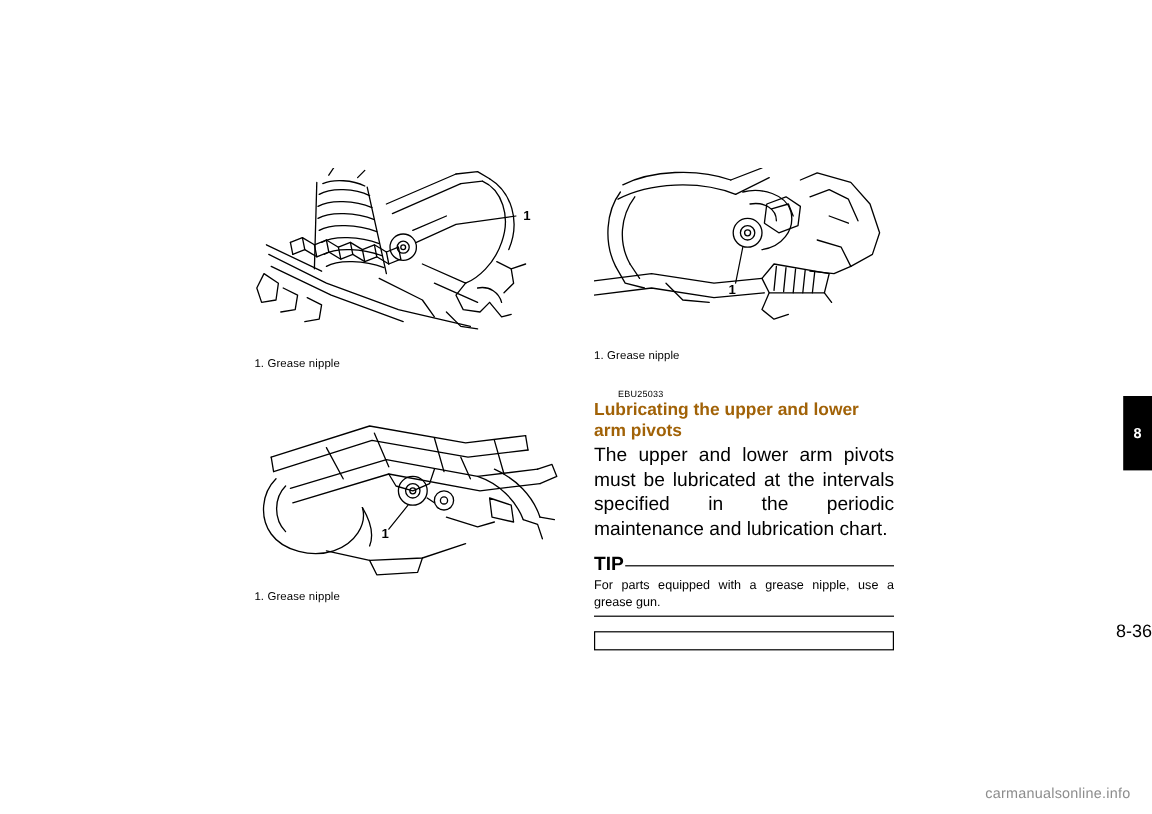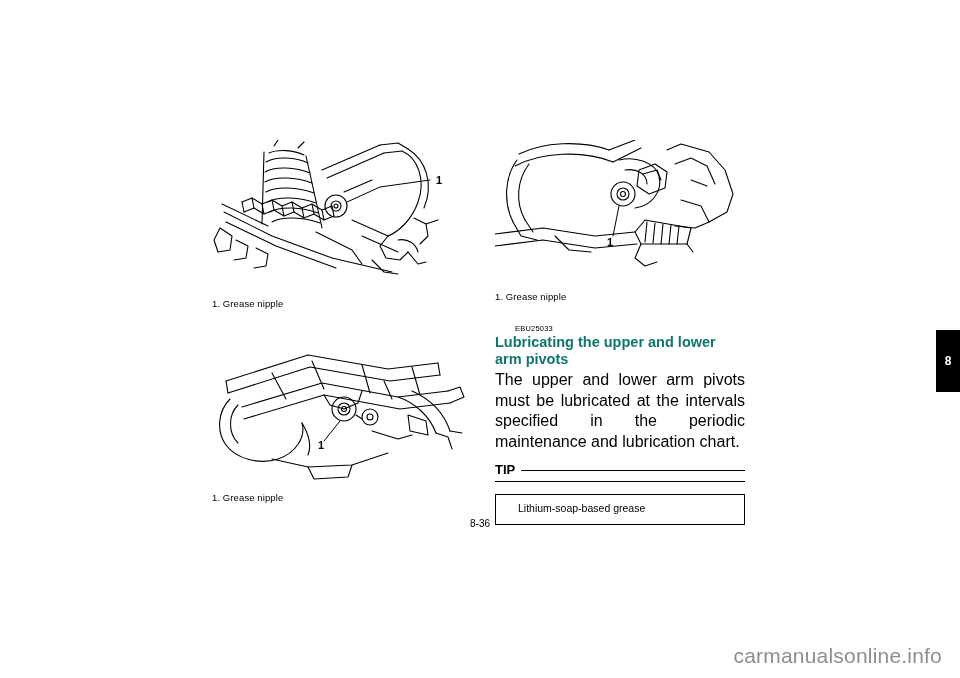--- a/index.html
+++ b/index.html
@@ -76,31 +76,31 @@
     letter-spacing: 0.2px;
     color: #000;
     margin-bottom: 1px;
     margin-left: 20px;
   }
   h2.section-title {
     font-size: 14.5px;
     font-weight: bold;
     line-height: 1.15;
     margin: 0 0 3px 0;
-    color: #0f766e;
+    color: #a16207;
   }
   p.body-text {
     font-size: 16px;
     line-height: 1.28;
     margin: 0;
     text-align: justify;
     color: #000;
   }
   .tip-head {
-    font-size: 13px;
+    font-size: 16px;
     font-weight: bold;
     margin: 10px 0 0 0;
     position: relative;
     color: #000;
   }
   .tip-head .rule {
     position: absolute;
     left: 26px;
     right: 0;
     top: 50%;
@@ -128,30 +128,30 @@
   }
   .lube-box .indent {
     padding-left: 14px;
   }
 
   .page-number {
     position: absolute;
     left: 0;
     right: 0;
     top: 518px;
-    text-align: center;
-    font-size: 10px;
+    text-align: right;
+    font-size: 15px;
     color: #000;
   }
 
   .watermark {
     position: absolute;
     right: 18px;
     bottom: 10px;
-    font-size: 21px;
+    font-size: 12px;
     color: #8d8d8d;
     letter-spacing: 0.2px;
     font-family: "Liberation Sans", sans-serif;
   }
 
   svg { display: block; }
 </style>
 </head>
 <body>
 
@@ -323,24 +323,24 @@
 
     <div style="margin-top:22px;">
       <div class="code-line">EBU25033</div>
       <h2 class="section-title">Lubricating the upper and lower arm pivots</h2>
       <p class="body-text">The upper and lower arm pivots must be lubricated at the intervals specified in the periodic maintenance and lubrication chart.</p>
 
       <div class="tip-head">
         <span>TIP</span>
         <span class="rule"></span>
       </div>
+      <p class="tip-body">For parts equipped with a grease nipple, use a grease gun.</p>
       <div class="tip-close"></div>
 
       <div class="lube-box">
-        <div class="indent">Lithium-soap-based grease</div>
       </div>
     </div>
   </div>
 
   <div class="page-number">8-36</div>
 
   <div class="watermark">
     <span>carmanualsonline.info</span>
   </div>
 

